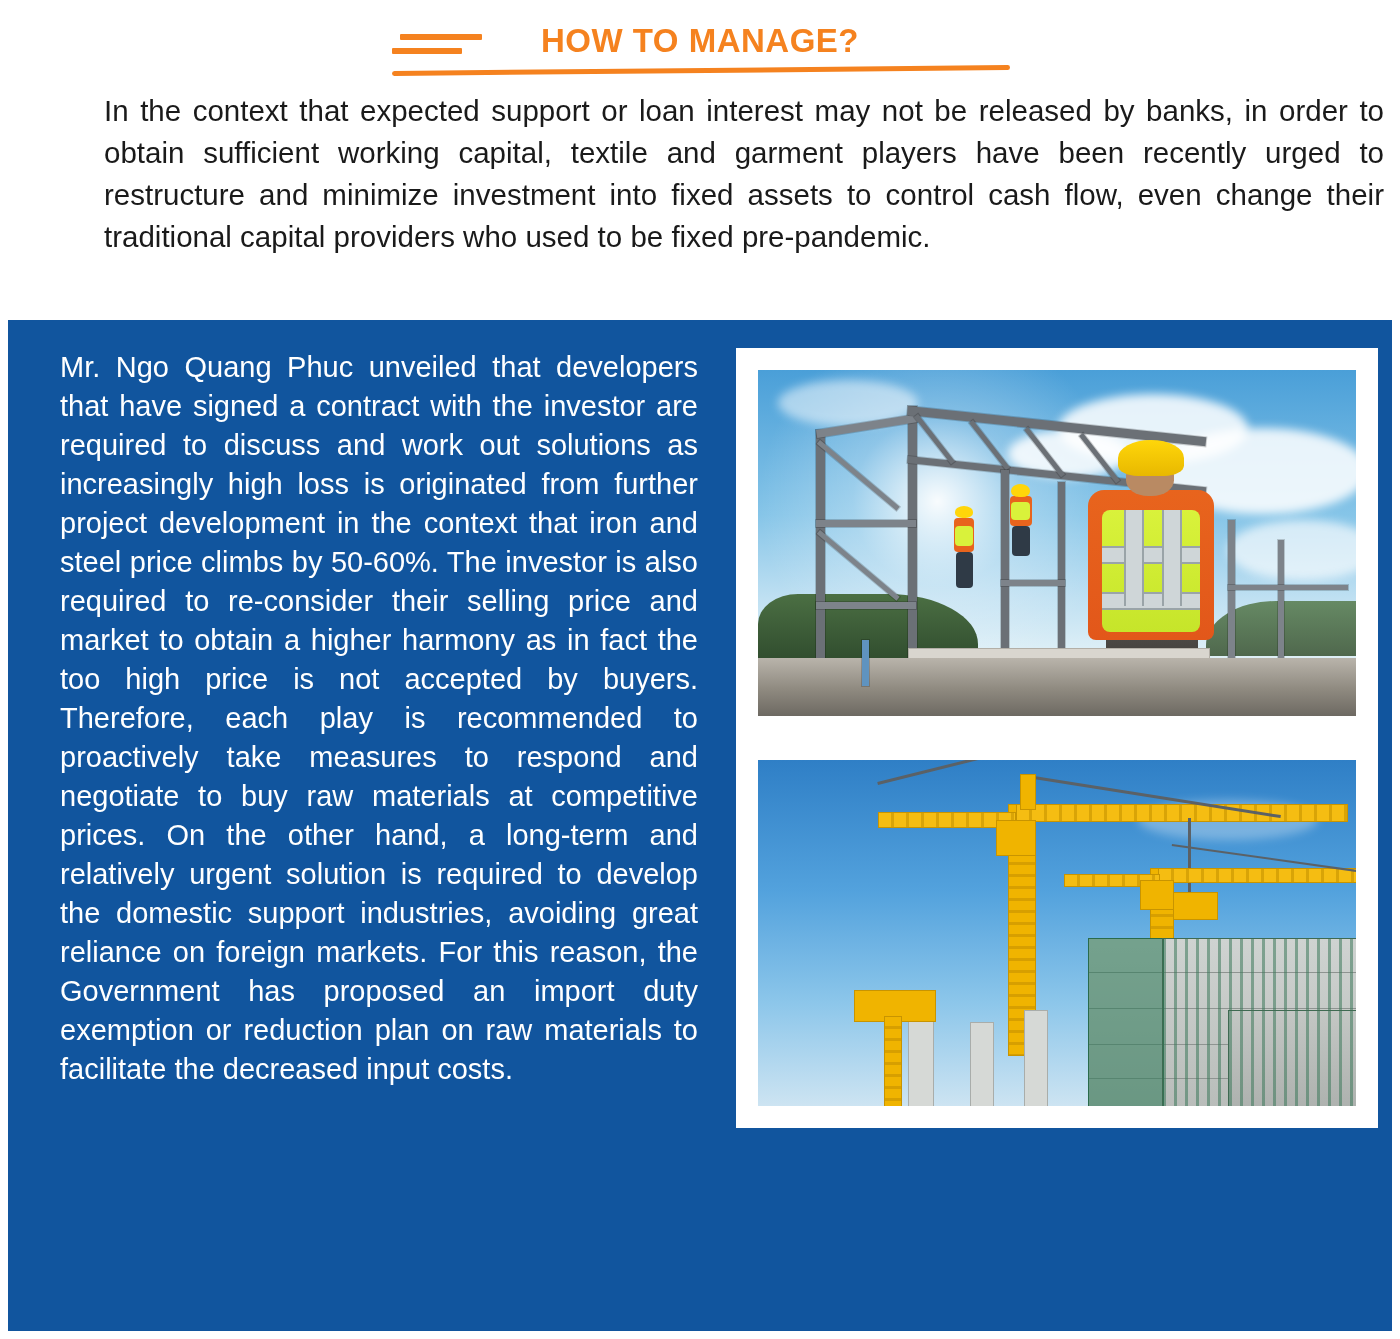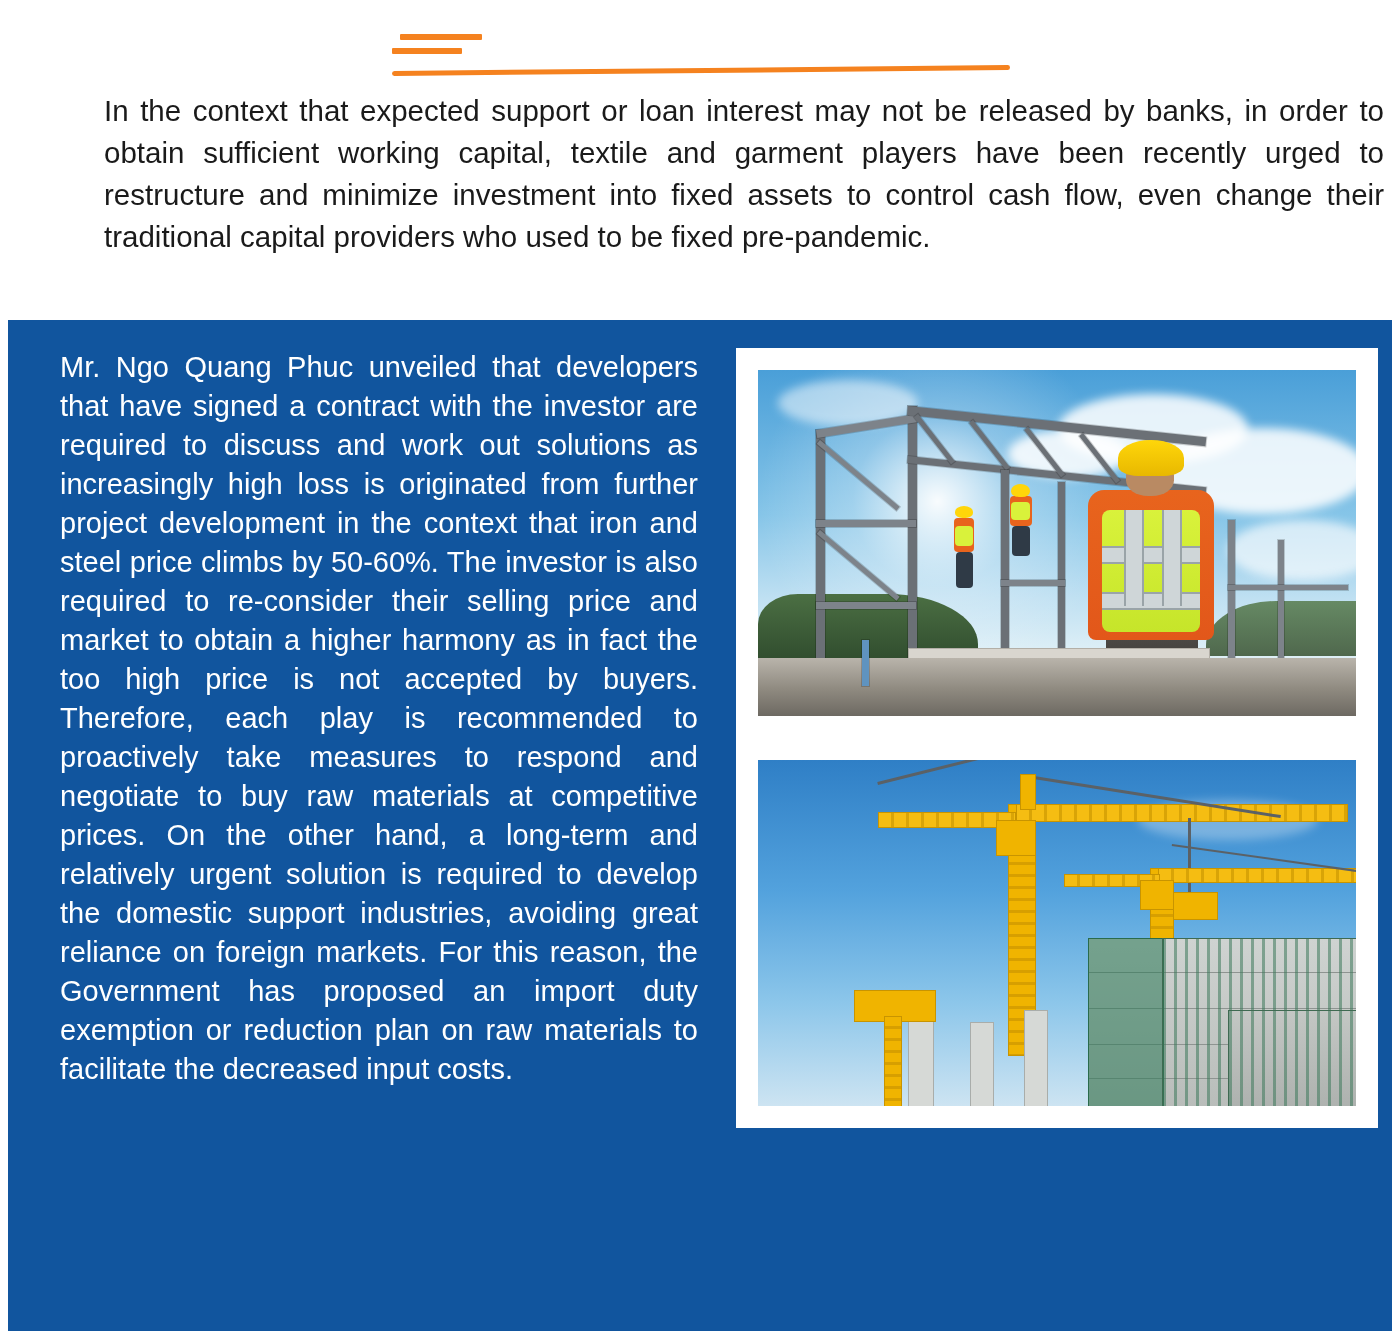--- a/index.html
+++ b/index.html
@@ -279,20 +279,21 @@
   }
 </style>
 </head>
 <body>
 
 <div class="header">
   <div class="header-mark">
     <div class="bar bar1"></div>
     <div class="bar bar2"></div>
   </div>
+  <div class="header-title">HOW TO MANAGE?</div>
   <div class="header-underline"></div>
 </div>
 
 <div class="intro">
   <p>In the context that expected support or loan interest may not be released by banks, in order to obtain sufficient working capital, textile and garment players have been recently urged to restructure and minimize investment into fixed assets to control cash flow, even change their traditional capital providers who used to be fixed pre-pandemic.</p>
 </div>
 
 <div class="panel">
   <div class="panel-inner">
 

